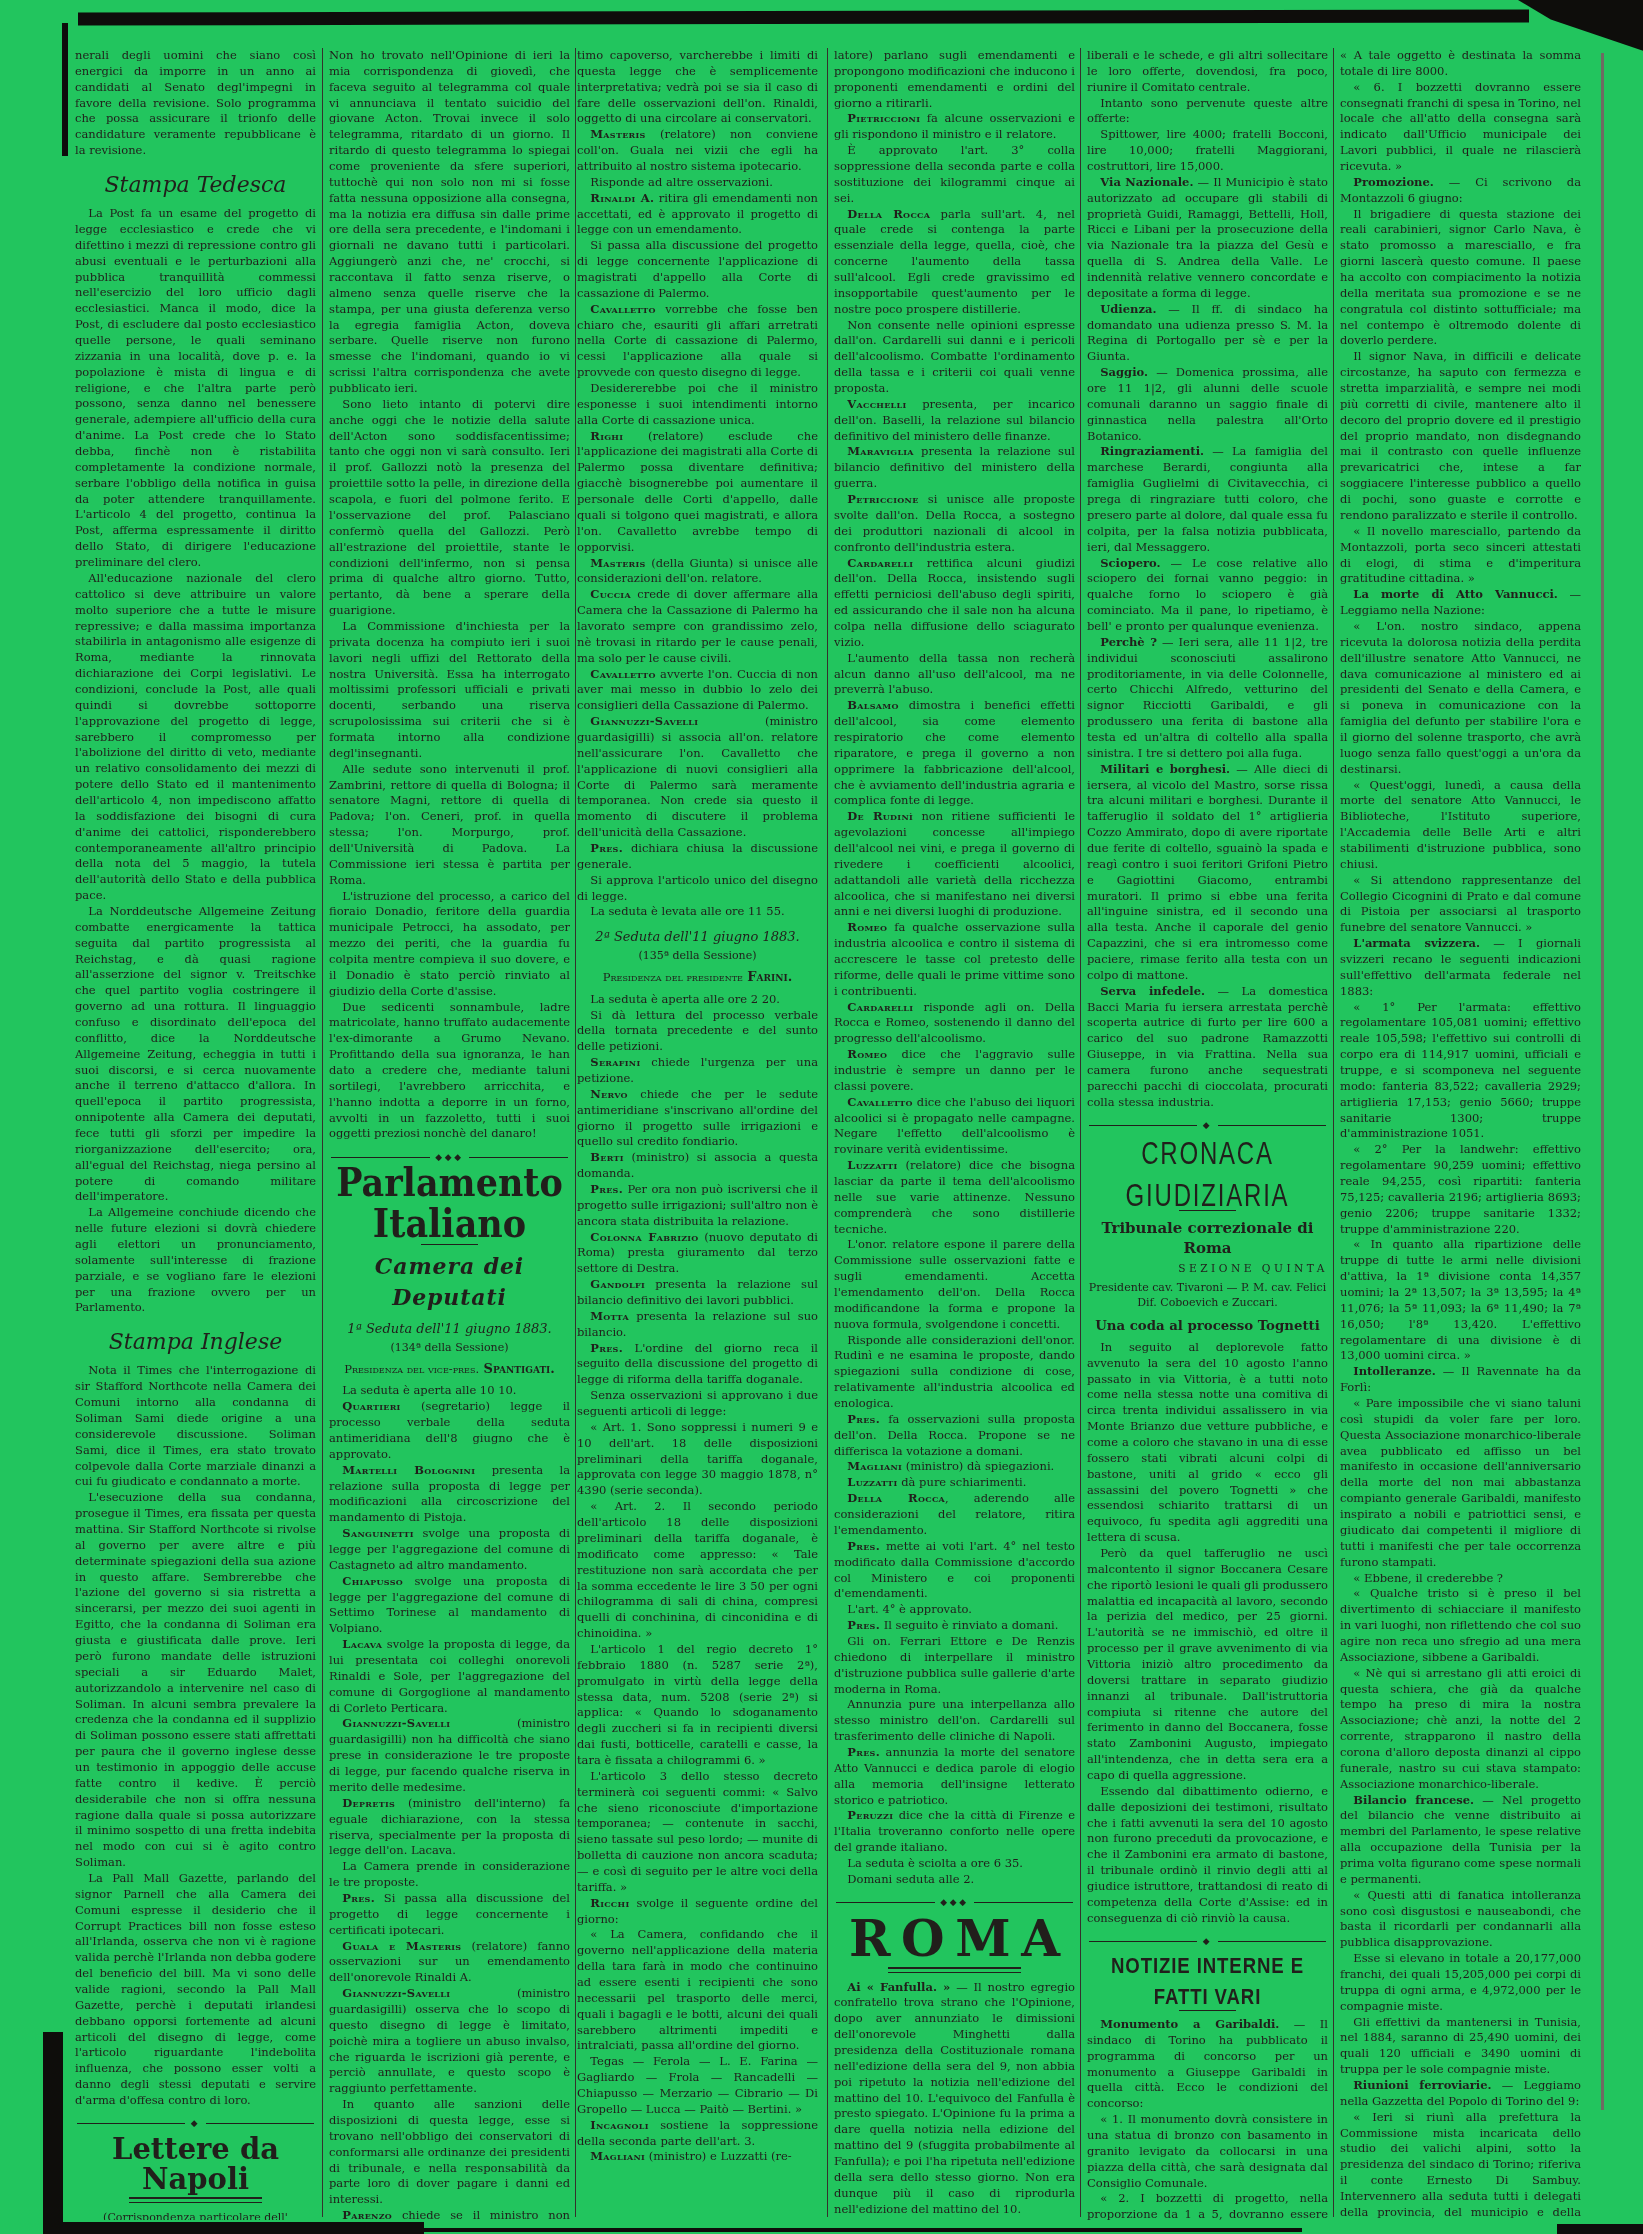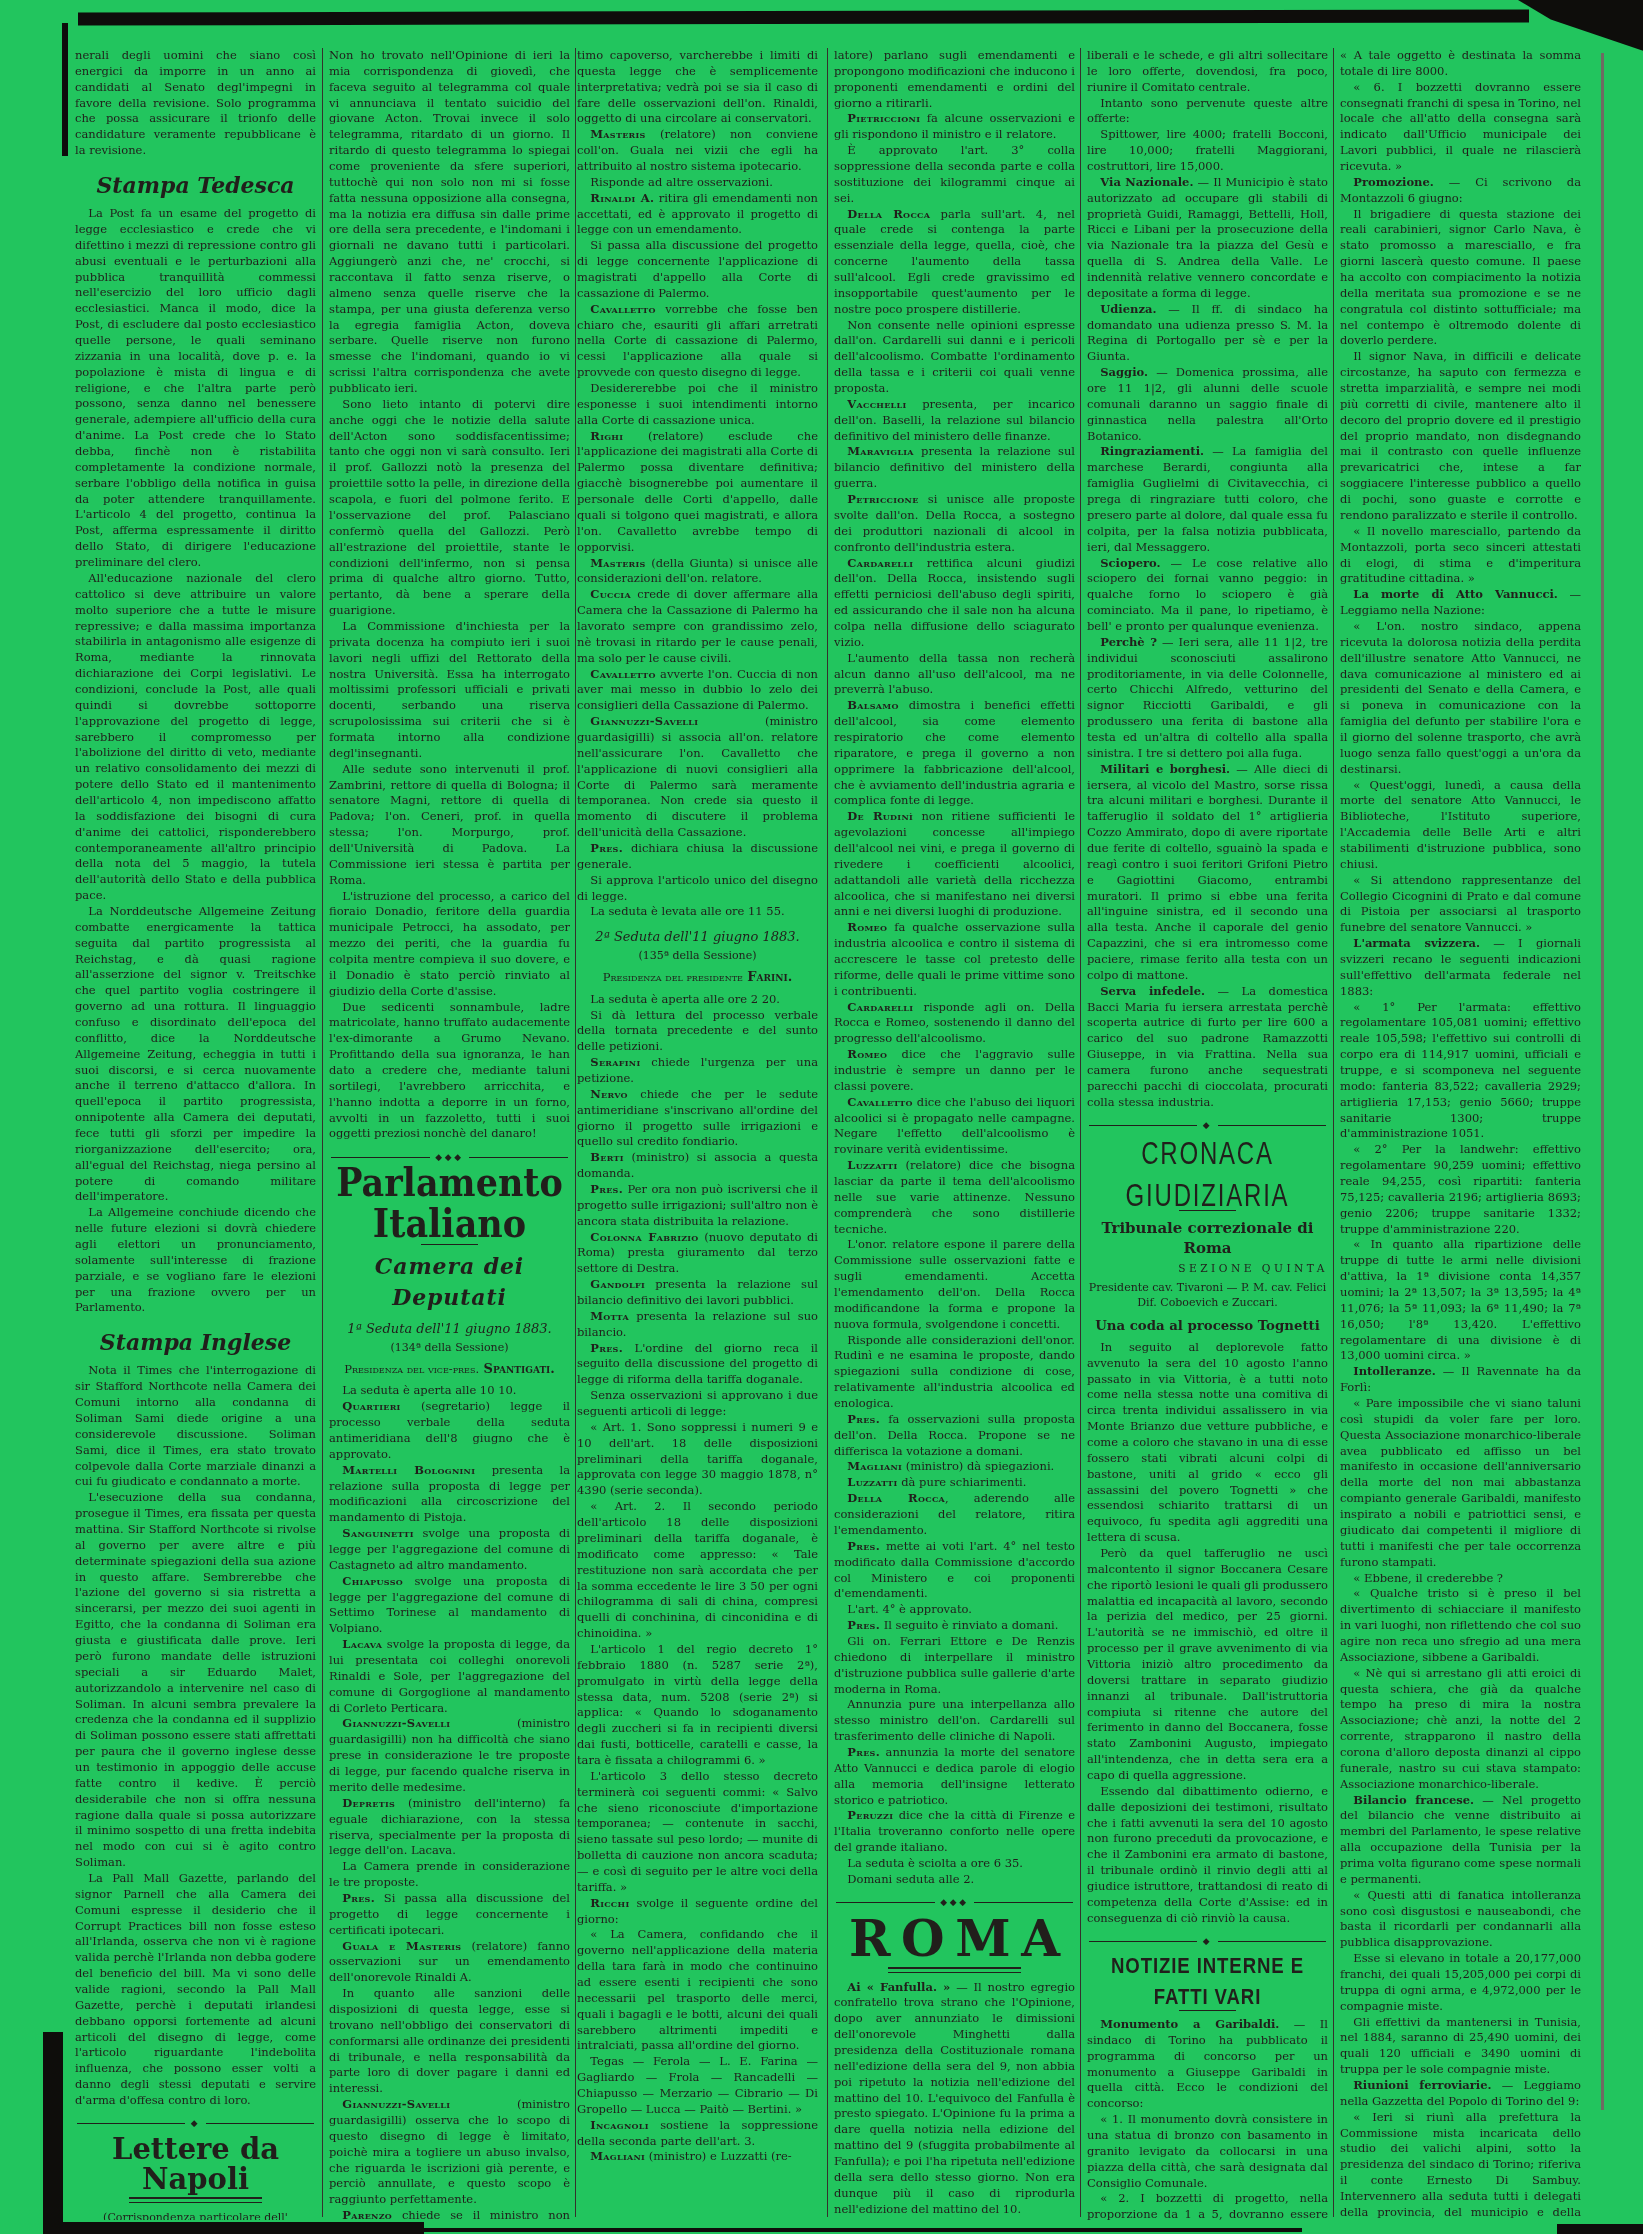--- a/index.html
+++ b/index.html
@@ -10,21 +10,21 @@
   .art-tr{clip-path:polygon(0 0,100% 0,100% 100%,26% 38%);}
   
   .vrule{position:absolute;top:48px;height:2169px;width:0.9px;background:#35322c;}
   
   .col{position:absolute;top:48px;height:2172px;width:241px;overflow:hidden;
        text-align:justify;font-size:11.5px;line-height:1.38;hyphens:auto;}
   .para{margin:0;text-indent:13.3px;}
   .para.ni{text-indent:0;}
   .lead{font-weight:bold;}
   .sp{font-weight:bold;font-variant:small-caps;letter-spacing:0.3px;}
-  .h-italic{font-weight:bold;font-style:italic;text-align:center;font-size:22px;margin:10.6px 0 6.2px;}
+  .h-italic{font-weight:normal;font-style:italic;text-align:center;font-size:22px;margin:10.6px 0 6.2px;}
   .orn{display:flex;align-items:center;gap:5.3px;margin:10.6px 1.8px 5.3px;}
   .orn .ln{flex:1;border-top:1.3px solid #211f1b;}
   .orn .dia{font-size:8.9px;letter-spacing:2.7px;line-height:1;}
   .h-letters{font-size:29px;font-weight:bold;text-align:center;line-height:1.05;margin:1.8px 0 0;}
   .dbl-rule{width:133px;margin:2.7px auto 7px;border-top:2.2px solid #211f1b;border-bottom:0.9px solid #211f1b;height:2.7px;}
   .short-rule{width:57px;margin:3.5px auto 6.2px;border-top:1.8px solid #211f1b;}
   .sub{text-align:center;font-size:11px;margin:0 0 6.2px;}
   .h-parl{font-size:35px;font-weight:bold;text-align:center;line-height:1.05;margin:5.3px 0 1.8px;transform:scaleY(1.1);}
   .h-cam{font-size:22px;font-weight:bold;font-style:italic;text-align:center;letter-spacing:0.9px;margin:1.8px 0 5.3px;}
   .sess{text-align:center;font-style:italic;font-size:13px;margin:8px 0 1.8px;text-indent:0;}
@@ -101,22 +101,22 @@
       <p class="para"><span class="sp">Quartieri</span> (segretario) legge il processo verbale della seduta antimeridiana dell'8 giugno che è approvato.</p>
       <p class="para"><span class="sp">Martelli Bolognini</span> presenta la relazione sulla proposta di legge per modificazioni alla circoscrizione del mandamento di Pistoja.</p>
       <p class="para"><span class="sp">Sanguinetti</span> svolge una proposta di legge per l'aggregazione del comune di Castagneto ad altro mandamento.</p>
       <p class="para"><span class="sp">Chiapusso</span> svolge una proposta di legge per l'aggregazione del comune di Settimo Torinese al mandamento di Volpiano.</p>
       <p class="para"><span class="sp">Lacava</span> svolge la proposta di legge, da lui presentata coi colleghi onorevoli Rinaldi e Sole, per l'aggregazione del comune di Gorgoglione al mandamento di Corleto Perticara.</p>
       <p class="para"><span class="sp">Giannuzzi-Savelli</span> (ministro guardasigilli) non ha difficoltà che siano prese in considerazione le tre proposte di legge, pur facendo qualche riserva in merito delle medesime.</p>
       <p class="para"><span class="sp">Depretis</span> (ministro dell'interno) fa eguale dichiarazione, con la stessa riserva, specialmente per la proposta di legge dell'on. Lacava.</p>
       <p class="para">La Camera prende in considerazione le tre proposte.</p>
       <p class="para"><span class="sp">Pres.</span> Si passa alla discussione del progetto di legge concernente i certificati ipotecari.</p>
       <p class="para"><span class="sp">Guala e Masteris</span> (relatore) fanno osservazioni sur un emendamento dell'onorevole Rinaldi A.</p>
+      <p class="para"><span class="sp">Giannuzzi-Savelli</span> (ministro guardasigilli) osserva che lo scopo di questo disegno di legge è limitato, poichè mira a togliere un abuso invalso, che riguarda le iscrizioni già perente, e perciò annullate, e questo scopo è raggiunto perfettamente.</p>
       <p class="para">In quanto alle sanzioni delle disposizioni di questa legge, esse si trovano nell'obbligo dei conservatori di conformarsi alle ordinanze dei presidenti di tribunale, e nella responsabilità da parte loro di dover pagare i danni ed interessi.</p>
-      <p class="para"><span class="sp">Giannuzzi-Savelli</span> (ministro guardasigilli) osserva che lo scopo di questo disegno di legge è limitato, poichè mira a togliere un abuso invalso, che riguarda le iscrizioni già perente, e perciò annullate, e questo scopo è raggiunto perfettamente.</p>
       <p class="para"><span class="sp">Parenzo</span> chiede se il ministro non creda opportuno di mandare ai conservatori delle ipoteche una circolare; giacchè vi sono conservatori che comprendono nei certificati anche le iscrizioni perente, con grave danno di chi domanda la certificazione.</p>
     </div>
   <div class="col" style="left:577px">
       <p class="para ni">timo capoverso, varcherebbe i limiti di questa legge che è semplicemente interpretativa; vedrà poi se sia il caso di fare delle osservazioni dell'on. Rinaldi, oggetto di una circolare ai conservatori.</p>
       <p class="para"><span class="sp">Masteris</span> (relatore) non conviene coll'on. Guala nei vizii che egli ha attribuito al nostro sistema ipotecario.</p>
       <p class="para">Risponde ad altre osservazioni.</p>
       <p class="para"><span class="sp">Rinaldi A.</span> ritira gli emendamenti non accettati, ed è approvato il progetto di legge con un emendamento.</p>
       <p class="para">Si passa alla discussione del progetto di legge concernente l'applicazione di magistrati d'appello alla Corte di cassazione di Palermo.</p>
       <p class="para"><span class="sp">Cavalletto</span> vorrebbe che fosse ben chiaro che, esauriti gli affari arretrati nella Corte di cassazione di Palermo, cessi l'applicazione alla quale si provvede con questo disegno di legge.</p>
       <p class="para">Desidererebbe poi che il ministro esponesse i suoi intendimenti intorno alla Corte di cassazione unica.</p>

